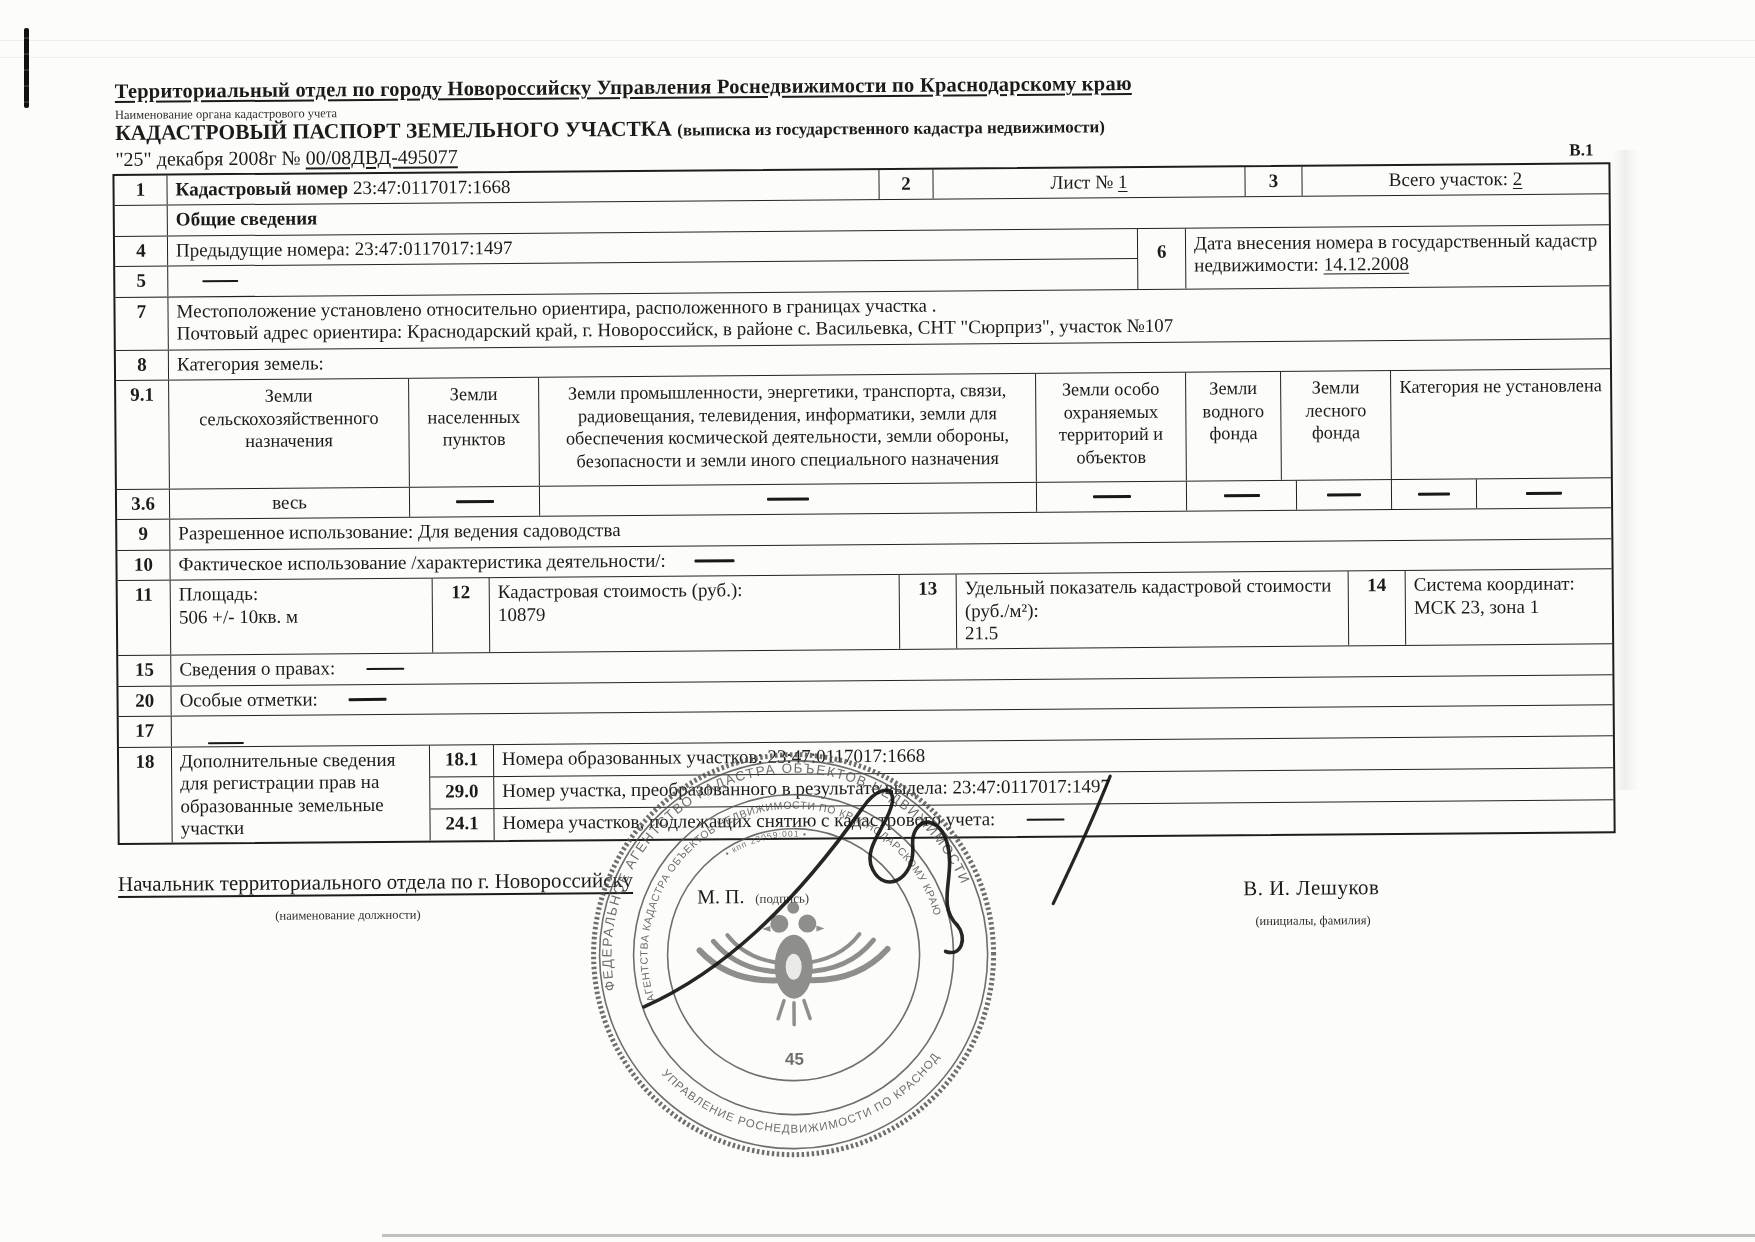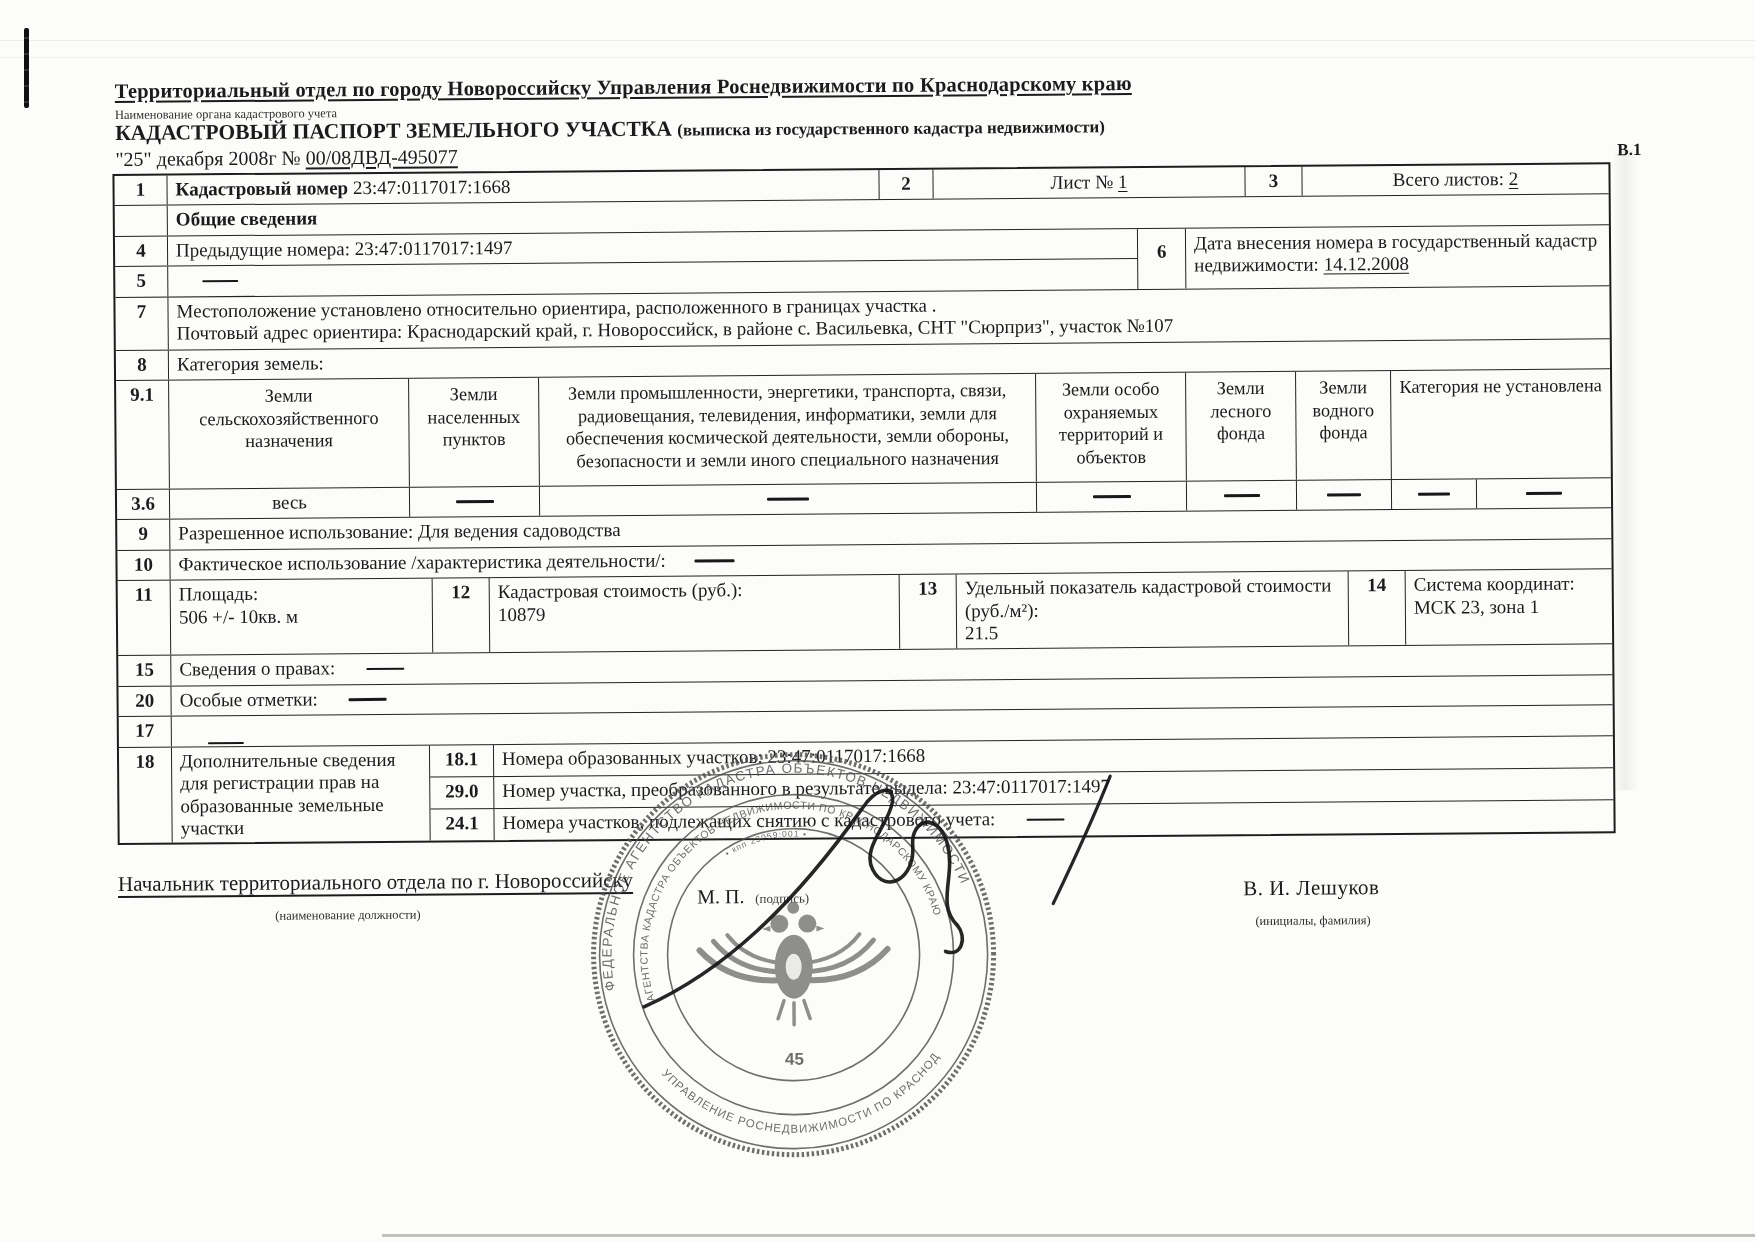--- a/index.html
+++ b/index.html
@@ -18,21 +18,21 @@
         background:linear-gradient(90deg,transparent,rgba(160,155,145,.14),transparent);}
   .edge-mark{position:absolute;left:24px;top:28px;width:5px;height:80px;border-radius:2px;
         background:repeating-linear-gradient(180deg,#111 0 9px,#333 9px 11px,#111 11px 16px);}
   .bottom-line{position:absolute;left:382px;top:1234px;width:1373px;height:2.5px;background:#b7b5b0;opacity:.85;}
   
   .org-name{left:118px;top:74px;font-size:20.5px;letter-spacing:.2px;}
   .org-cap{left:118px;top:102px;}
   .doc-title{left:118px;top:115px;font-size:21.5px;}
   .doc-title small{font-size:17px;}
   .date-line{left:118px;top:142px;font-size:20px;}
-  .form-code{left:1572px;top:146px;font-size:17px;margin-left:48px;}
+  .form-code{left:1572px;top:146px;font-size:17px;}
   
   .tbl{position:absolute;left:115px;top:168px;width:1494px;border:2.4px solid #1d1d1d;
        font-size:19px;line-height:1.18;background:transparent;}
   .tr{display:flex;border-bottom:1.7px solid #222;align-items:stretch;}
   .tr:last-child{border-bottom:none;}
   .td{border-right:1.7px solid #222;padding:3px 8px 4px;box-sizing:border-box;}
   .td:last-child{border-right:none;}
   .num{width:53px;flex:none;text-align:center;font-weight:bold;padding-left:2px;padding-right:2px;}
   .fill{flex:1;}
   .ctr{text-align:center;}
@@ -94,21 +94,21 @@
           <span class="b">Кадастровый номер</span>
           <span>23:47:0117017:1668</span>
         </div>
         <div class="td num" style="width:54px">2</div>
         <div class="td ctr" style="width:312px;flex:none">
           <span>Лист №</span>
           <span class="u">1</span>
         </div>
         <div class="td num" style="width:57px">3</div>
         <div class="td ctr fill">
-          <span>Всего листов:</span>
+          <span>Всего участок:</span>
           <span class="u">2</span>
         </div>
       </div>
 
       <div class="tr" style="min-height:25px">
         <div class="td num"></div>
         <div class="td fill b">Общие сведения</div>
       </div>
 
       <div class="tr" style="min-height:52px">
@@ -141,22 +141,22 @@
         <div class="td num">8</div>
         <div class="td fill">Категория земель:</div>
       </div>
 
       <div class="tr" style="min-height:108px">
         <div class="td num">9.1</div>
         <div class="td hc" style="width:240px;flex:none">Земли сельскохозяйственного назначения</div>
         <div class="td hc" style="width:130px;flex:none">Земли населенных пунктов</div>
         <div class="td hc" style="width:497px;flex:none">Земли промышленности, энергетики, транспорта, связи, радиовещания, телевидения, информатики, земли для обеспечения космической деятельности, земли обороны, безопасности и земли иного специального назначения</div>
         <div class="td hc" style="width:150px;flex:none">Земли особо охраняемых территорий и объектов</div>
+        <div class="td hc" style="width:95px;flex:none">Земли водного фонда</div>
         <div class="td hc" style="width:110px;flex:none">Земли лесного фонда</div>
-        <div class="td hc" style="width:95px;flex:none">Земли водного фонда</div>
         <div class="td hc fill">Категория не установлена</div>
       </div>
 
       <div class="tr" style="min-height:28px">
         <div class="td num">3.6</div>
         <div class="td ctr" style="width:240px;flex:none">весь</div>
         <div class="td ctr" style="width:130px;flex:none"><span class="dl" style="width:38px"></span></div>
         <div class="td ctr" style="width:497px;flex:none"><span class="dl" style="width:42px"></span></div>
         <div class="td ctr" style="width:150px;flex:none"><span class="dl" style="width:38px"></span></div>
         <div class="td ctr" style="width:110px;flex:none"><span class="dl" style="width:36px"></span></div>

